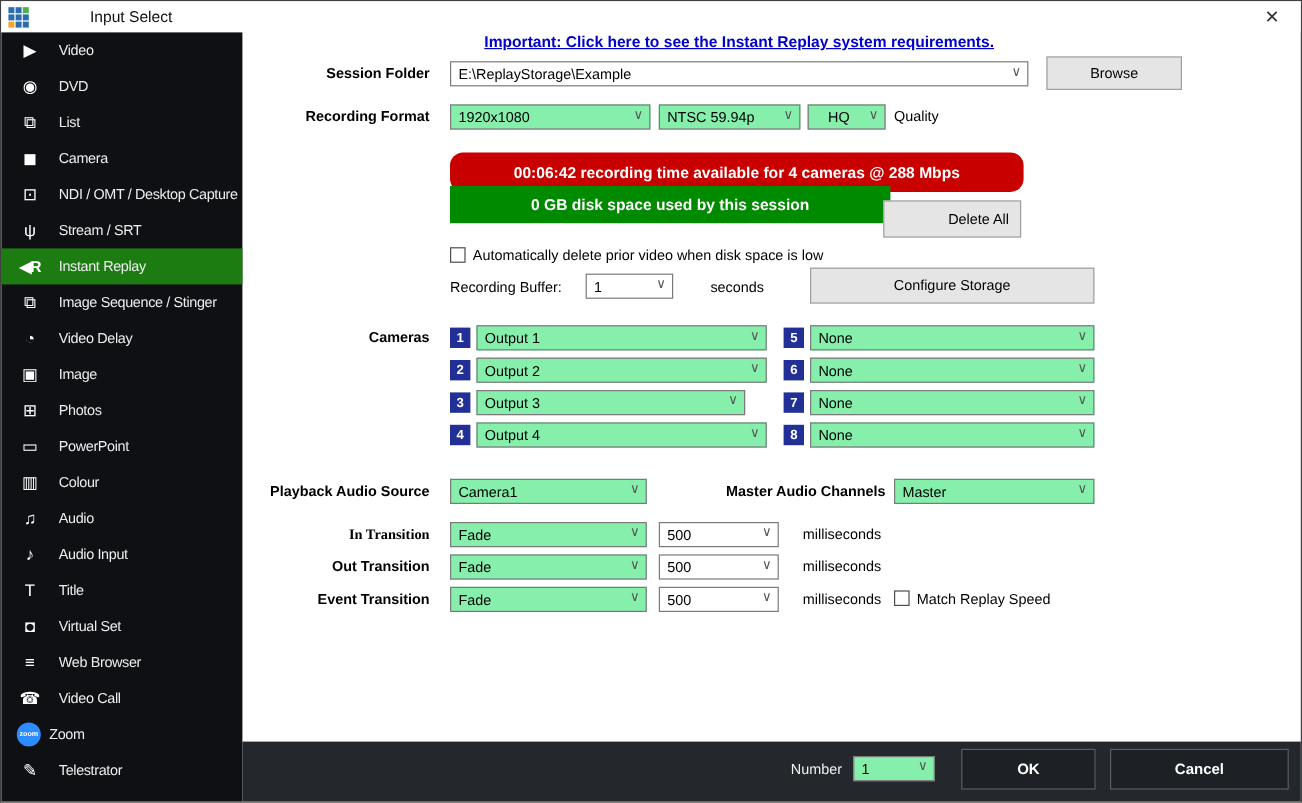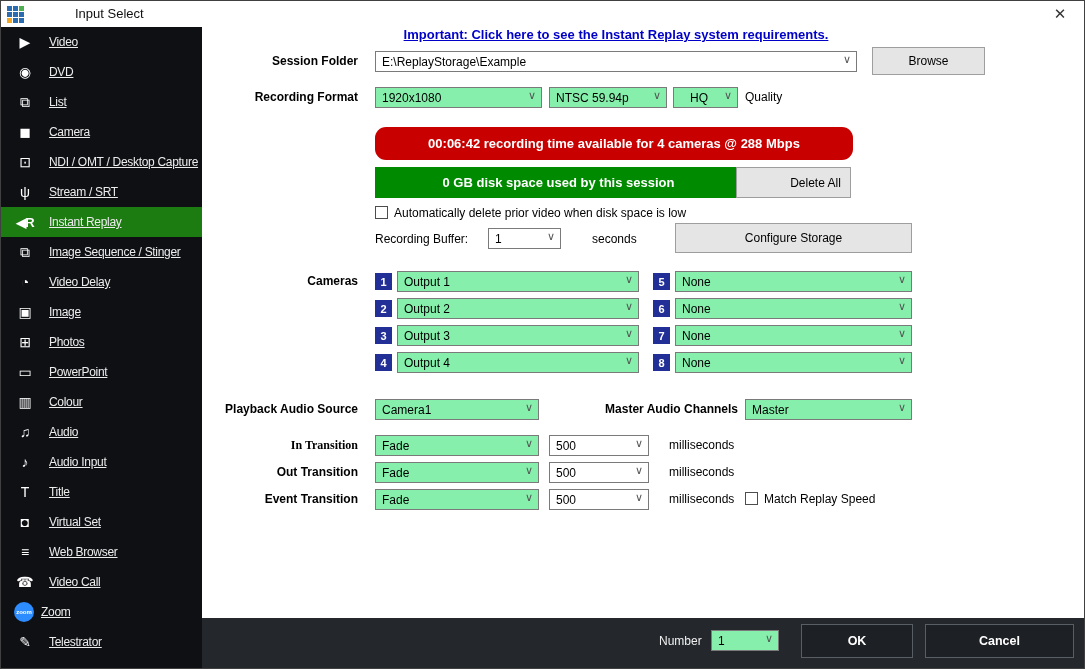--- a/index.html
+++ b/index.html
@@ -15,21 +15,21 @@
   .close{position:absolute;right:10px;top:0;width:28px;height:26px;display:flex;align-items:center;
     justify-content:center;font-size:15px;color:#333;cursor:pointer;}
   
   .sidebar{position:absolute;left:0;top:26px;width:201px;height:643px;background:#0e1014;}
   .side-item{height:30px;display:flex;align-items:center;overflow:hidden;cursor:pointer;}
   .side-item.selected{background:#1c7c12;}
   .sicon{width:32px;margin-left:8px;display:flex;justify-content:center;color:#fff;font-size:14px;flex:none;}
   .sicon-replay{font-weight:bold;font-size:13px;letter-spacing:-1px;}
   .sicon-zoomcircle{width:20px;height:20px;margin-left:13px;margin-right:-1px;background:#2d8cff;border-radius:50%;
     display:flex;align-items:center;justify-content:center;color:#fff;font-size:6px;font-weight:bold;flex:none;}
-  .slabel{color:#ececec;font-size:12px;letter-spacing:-0.3px;white-space:nowrap;margin-left:8px;text-decoration:underline;}
+  .slabel{color:#ececec;font-size:12px;letter-spacing:-0.3px;white-space:nowrap;margin-left:8px;}
   
   .lbl{position:absolute;font-size:12px;color:#000;white-space:nowrap;}
   .lbl-b{position:absolute;font-size:12px;font-weight:bold;color:#000;text-align:right;white-space:nowrap;}
   .combo{position:absolute;height:21px;box-sizing:border-box;border:1px solid #7a7a7a;background:#86efac;
     font-size:12px;color:#000;display:flex;align-items:center;padding:0 18px 0 6px;cursor:pointer;white-space:nowrap;overflow:hidden;}
   .combo.white{background:#fff;align-items:center;}
   .chev{position:absolute;right:5px;top:1px;color:#555;font-size:11px;}
   .btn{position:absolute;box-sizing:border-box;background:#e5e5e5;border:1px solid #9e9e9e;font-size:12px;color:#000;
     display:flex;align-items:center;justify-content:center;cursor:pointer;}
   .banner{position:absolute;display:flex;align-items:center;justify-content:center;color:#fff;
@@ -173,21 +173,21 @@
     <span>NTSC 59.94p</span>
     <span class="chev">∨</span>
   </div>
   <div class="combo" style="left:672px;top:86px;width:65px;padding-left:16px;">
     <span>HQ</span>
     <span class="chev">∨</span>
   </div>
   <div class="lbl" style="left:744px;top:89px;">Quality</div>
 
   <div class="banner red" style="left:374px;top:126px;width:478px;height:33px;">00:06:42 recording time available for 4 cameras @ 288 Mbps</div>
-  <div class="banner green" style="left:374px;top:166px;width:367px;height:31px;text-align:right;">0 GB disk space used by this session</div>
+  <div class="banner green" style="left:374px;top:154px;width:367px;height:31px;text-align:right;">0 GB disk space used by this session</div>
   <div class="btn" style="left:735px;top:166px;width:115px;height:31px;padding-left:44px;">Delete All</div>
 
   <span class="cb" style="left:374px;top:205px;"></span>
   <div class="lbl" style="left:393px;top:205px;">Automatically delete prior video when disk space is low</div>
 
   <div class="lbl" style="left:374px;top:231px;">Recording Buffer:</div>
   <div class="combo white" style="left:487px;top:227px;width:73px;">
     <span>1</span>
     <span class="chev">∨</span>
   </div>
@@ -212,21 +212,21 @@
       <span>Output 2</span>
       <span class="chev">∨</span>
     </div>
   <span class="badge" style="left:652px;top:299px;">6</span>
   <div class="combo" style="left:674px;top:297px;width:237px;">
       <span>None</span>
       <span class="chev">∨</span>
     </div>
 
   <span class="badge" style="left:374px;top:326px;">3</span>
-  <div class="combo" style="left:396px;top:324px;width:242px;">
+  <div class="combo" style="left:396px;top:324px;width:224px;">
       <span>Output 3</span>
       <span class="chev">∨</span>
     </div>
   <span class="badge" style="left:652px;top:326px;">7</span>
   <div class="combo" style="left:674px;top:324px;width:237px;">
       <span>None</span>
       <span class="chev">∨</span>
     </div>
 
   <span class="badge" style="left:374px;top:353px;">4</span>

